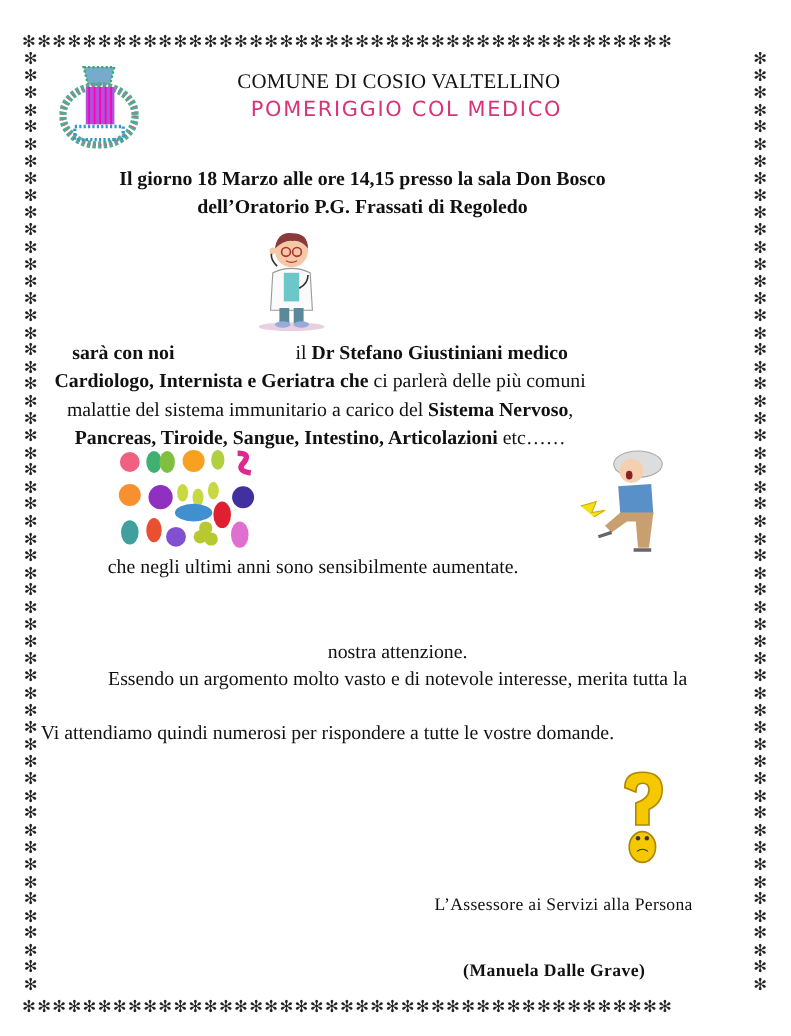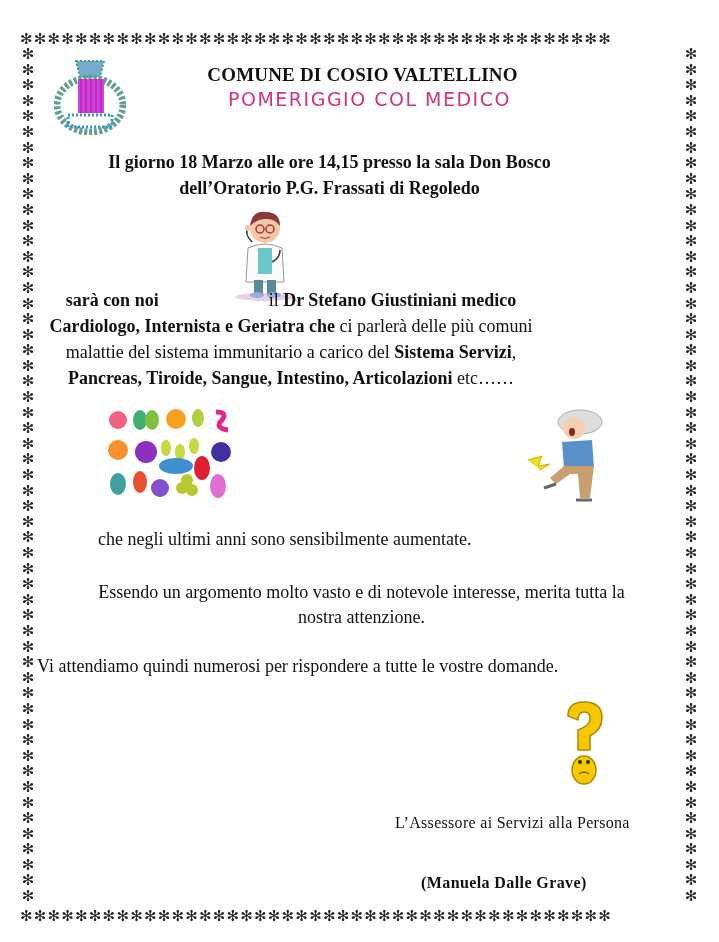--- a/index.html
+++ b/index.html
@@ -17,41 +17,41 @@
     position: absolute; top: 47px; width: 16px; height: 861px;
     font-size: 15px; line-height: 15.6px; color: #222; overflow: hidden;
     word-break: break-all; text-align: center;
   }
   .border-left { left: 20px; }
   .border-right { left: 683px; }
 
   .logo { position: absolute; left: 54px; top: 55px; width: 72px; height: 80px; }
 
   .header-title { position: absolute; left: 0; width: 719px; top: 64px; text-align: center; padding-left: 6px;
-    font-size: 19px; letter-spacing: 0.2px; color: #111; font-weight: bold; }
+    font-size: 19px; letter-spacing: 0.2px; color: #111; }
   .header-subtitle { position: absolute; left: 0; width: 719px; top: 88px; text-align: center; padding-left: 20px;
     font-family: "DejaVu Sans", sans-serif; font-size: 19px; letter-spacing: 1.5px; color: #d8327a; font-weight: normal; }
 
   .event-line { position: absolute; left: 0; width: 651px; text-align: center; font-weight: bold; font-size: 18px; }
   .ev1 { top: 152px; padding-left: 8px; }
   .ev2 { top: 178px; padding-left: 8px; }
 
   .doctor { position: absolute; left: 230px; top: 204px; width: 70px; height: 98px; }
 
-  .body-text { position: absolute; left: 0; width: 582px; text-align: center; font-size: 18px; line-height: 26px; }
+  .body-text { position: absolute; left: 0; width: 582px; text-align: center; font-size: 18px; line-height: 26px; margin-top: 20px; }
   .b1 { top: 287px; }
   .b1 .gap { display: inline-block; width: 110px; }
   .b2 { top: 313px; }
   .b3 { top: 339px; }
   .b4 { top: 365px; }
 
   .germs { position: absolute; left: 106px; top: 408px; width: 130px; height: 92px; }
   .elder { position: absolute; left: 520px; top: 408px; width: 90px; height: 96px; }
 
-  .p-increase { position: absolute; left: 98px; top: 529px; font-size: 18px; }
+  .p-increase { position: absolute; left: 98px; top: 505px; font-size: 18px; }
   .p-vast { position: absolute; left: 0; width: 719px; top: 580px; text-align: center; font-size: 18px; line-height: 25px; padding-left: 4px; }
   .p-vast span { display: block; }
   .p-invite { position: absolute; left: 37px; top: 656px; font-size: 18px; text-align: right; }
 
   .qmark { position: absolute; left: 562px; top: 700px; width: 44px; height: 88px; }
 
   .sig-role { position: absolute; left: 395px; top: 814px; font-size: 16px; letter-spacing: 0.3px; font-family: Liberation Serif, serif; }
   .sig-name { position: absolute; left: 421px; top: 834px; font-size: 16px; font-weight: bold; letter-spacing: 0.4px; margin-top: 40px; }
 </style>
 </head>
@@ -105,21 +105,21 @@
   </svg>
 </div>
 
 <div class="body-text b1">
   <b>sarà con noi</b><span class="gap"></span><span>il </span><b>Dr Stefano Giustiniani medico</b>
 </div>
 <div class="body-text b2">
   <b>Cardiologo, Internista e Geriatra che</b><span> ci parlerà delle più comuni</span>
 </div>
 <div class="body-text b3">
-  <span>malattie del sistema immunitario a carico del </span><b>Sistema Servizi</b><span>,</span>
+  <span>malattie del sistema immunitario a carico del </span><b>Sistema Nervoso</b><span>,</span>
 </div>
 <div class="body-text b4">
   <b>Pancreas, Tiroide, Sangue, Intestino, Articolazioni</b><span>  etc……</span>
 </div>
 
 <div class="germs">
   <svg width="130" height="92" viewBox="0 0 130 92">
     <circle cx="12" cy="12" r="9" fill="#f06080"></circle>
     <ellipse cx="34" cy="12" rx="7" ry="10" fill="#40b070"></ellipse>
     <ellipse cx="46" cy="12" rx="7" ry="10" fill="#80c040"></ellipse>
@@ -152,22 +152,22 @@
     <path d="M42 34 L72 32 L74 60 L44 60 Z" fill="#5a90c8"></path>
     <path d="M44 58 L74 58 L70 90 L60 90 L58 66 L50 66 L36 76 L30 70 Z" fill="#c8a070"></path>
     <path d="M8 52 L22 48 L18 58 L30 56 L20 62" fill="#f0e020" stroke="#d0b000"></path>
     <path d="M24 80 L36 76" stroke="#666" stroke-width="3"></path>
     <path d="M56 92 L72 92" stroke="#666" stroke-width="3"></path>
   </svg>
 </div>
 
 <div class="p-increase">che negli ultimi anni sono sensibilmente aumentate.</div>
 <div class="p-vast">
+  <span>nostra attenzione.</span>
   <span>Essendo un argomento molto vasto e di notevole interesse, merita tutta la</span>
-  <span>nostra attenzione.</span>
 </div>
 <div class="p-invite">Vi attendiamo quindi numerosi per rispondere a tutte le vostre domande.</div>
 
 <div class="qmark">
   <svg width="44" height="88" viewBox="0 0 44 88">
     <path d="M6 16 Q6 2 22 2 Q40 2 40 18 Q40 30 28 36 L28 50 L16 50 L16 30 Q28 26 28 18 Q28 12 22 12 Q16 12 16 20 Z" fill="#f5c800" stroke="#b08800" stroke-width="1.5"></path>
     <ellipse cx="22" cy="70" rx="12" ry="14" fill="#f5c800" stroke="#b08800" stroke-width="1.5"></ellipse>
     <circle cx="18" cy="62" r="2" fill="#333"></circle>
     <circle cx="26" cy="62" r="2" fill="#333"></circle>
     <path d="M17 74 Q22 70 27 74" stroke="#333" fill="none"></path>

